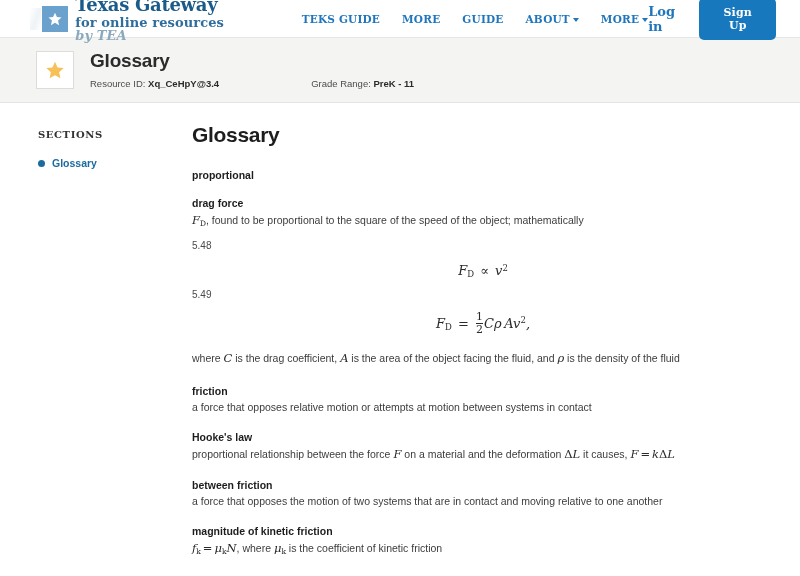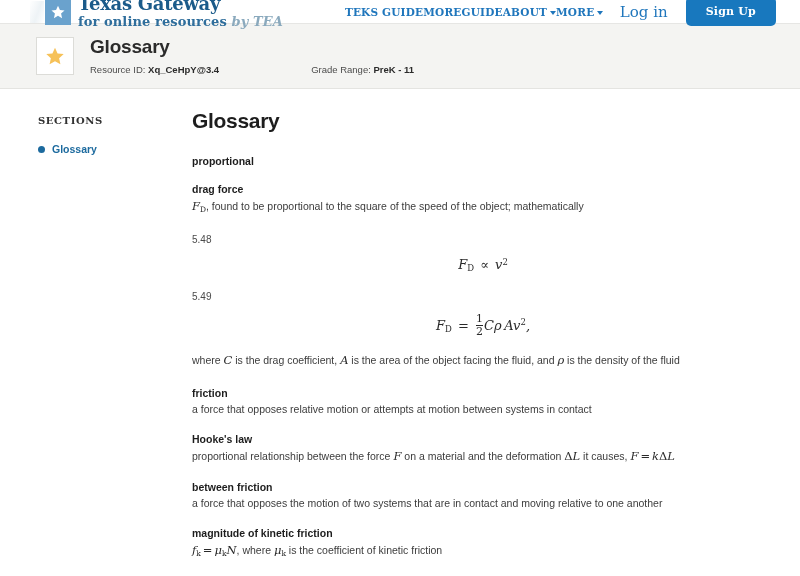--- a/index.html
+++ b/index.html
@@ -7,21 +7,21 @@
     margin: 0; padding: 0;
     width: 800px; height: 576px;
     overflow: hidden;
     background: #ffffff;
     font-family: "Liberation Sans", sans-serif;
     -webkit-font-smoothing: antialiased;
   }
 
   
   .navbar {
-    height: 24px;
+    height: 38px;
     background: #ffffff;
     border-bottom: 1px solid #e6e6e4;
     display: flex;
     align-items: center;
     padding: 0 24px 0 30px;
     position: relative;
   }
   .brand { display: flex; align-items: center; gap: 7px; }
   .brand-swoosh {
     width: 14px; height: 22px;
@@ -51,20 +51,21 @@
     color: #2f6e9c;
     letter-spacing: 0.1px;
     display: block;
     margin-top: 2px;
   }
   .brand-sub .by { font-style: italic; color: #8aa9bd; font-weight: bold; }
 
   .nav-links {
     display: flex;
     align-items: center;
+    gap: 22px;
     margin-left: 62px;
   }
   .nav-link {
     font-family: "DejaVu Serif", serif;
     font-size: 10.5px;
     font-weight: bold;
     color: #1f76bc;
     letter-spacing: 0.2px;
     text-decoration: none;
     cursor: pointer;
@@ -80,22 +81,22 @@
     vertical-align: middle;
   }
   .nav-right {
     margin-left: auto;
     display: flex;
     align-items: center;
     gap: 18px;
   }
   .login-link {
     font-family: "DejaVu Serif", serif;
-    font-size: 15px;
-    font-weight: normal;
+    font-size: 13px;
+    font-weight: bold;
     color: #1f76bc;
     text-decoration: none;
     cursor: pointer;
   }
   .signup-btn {
     background: #1878be;
     color: #ffffff;
     font-family: "DejaVu Serif", serif;
     font-weight: bold;
     font-size: 11px;
@@ -220,21 +221,21 @@
   .m sub {
     font-size: 7.5px;
     font-style: normal;
     vertical-align: -0.25em;
   }
   .op { font-style: normal; padding: 0 2px; }
 
   .eqnum {
     font-size: 10px;
     color: #4a4a4a;
-    margin-top: 18px;
+    margin-top: 10px;
   }
   .eq-display {
     text-align: center;
     margin: 12px 0 10px 0;
     font-family: "DejaVu Serif", serif;
     font-size: 13px;
     color: #2a2a2a;
     font-style: italic;
   }
   .eq-display sub { font-size: 8.5px; font-style: normal; vertical-align: -0.25em; }

